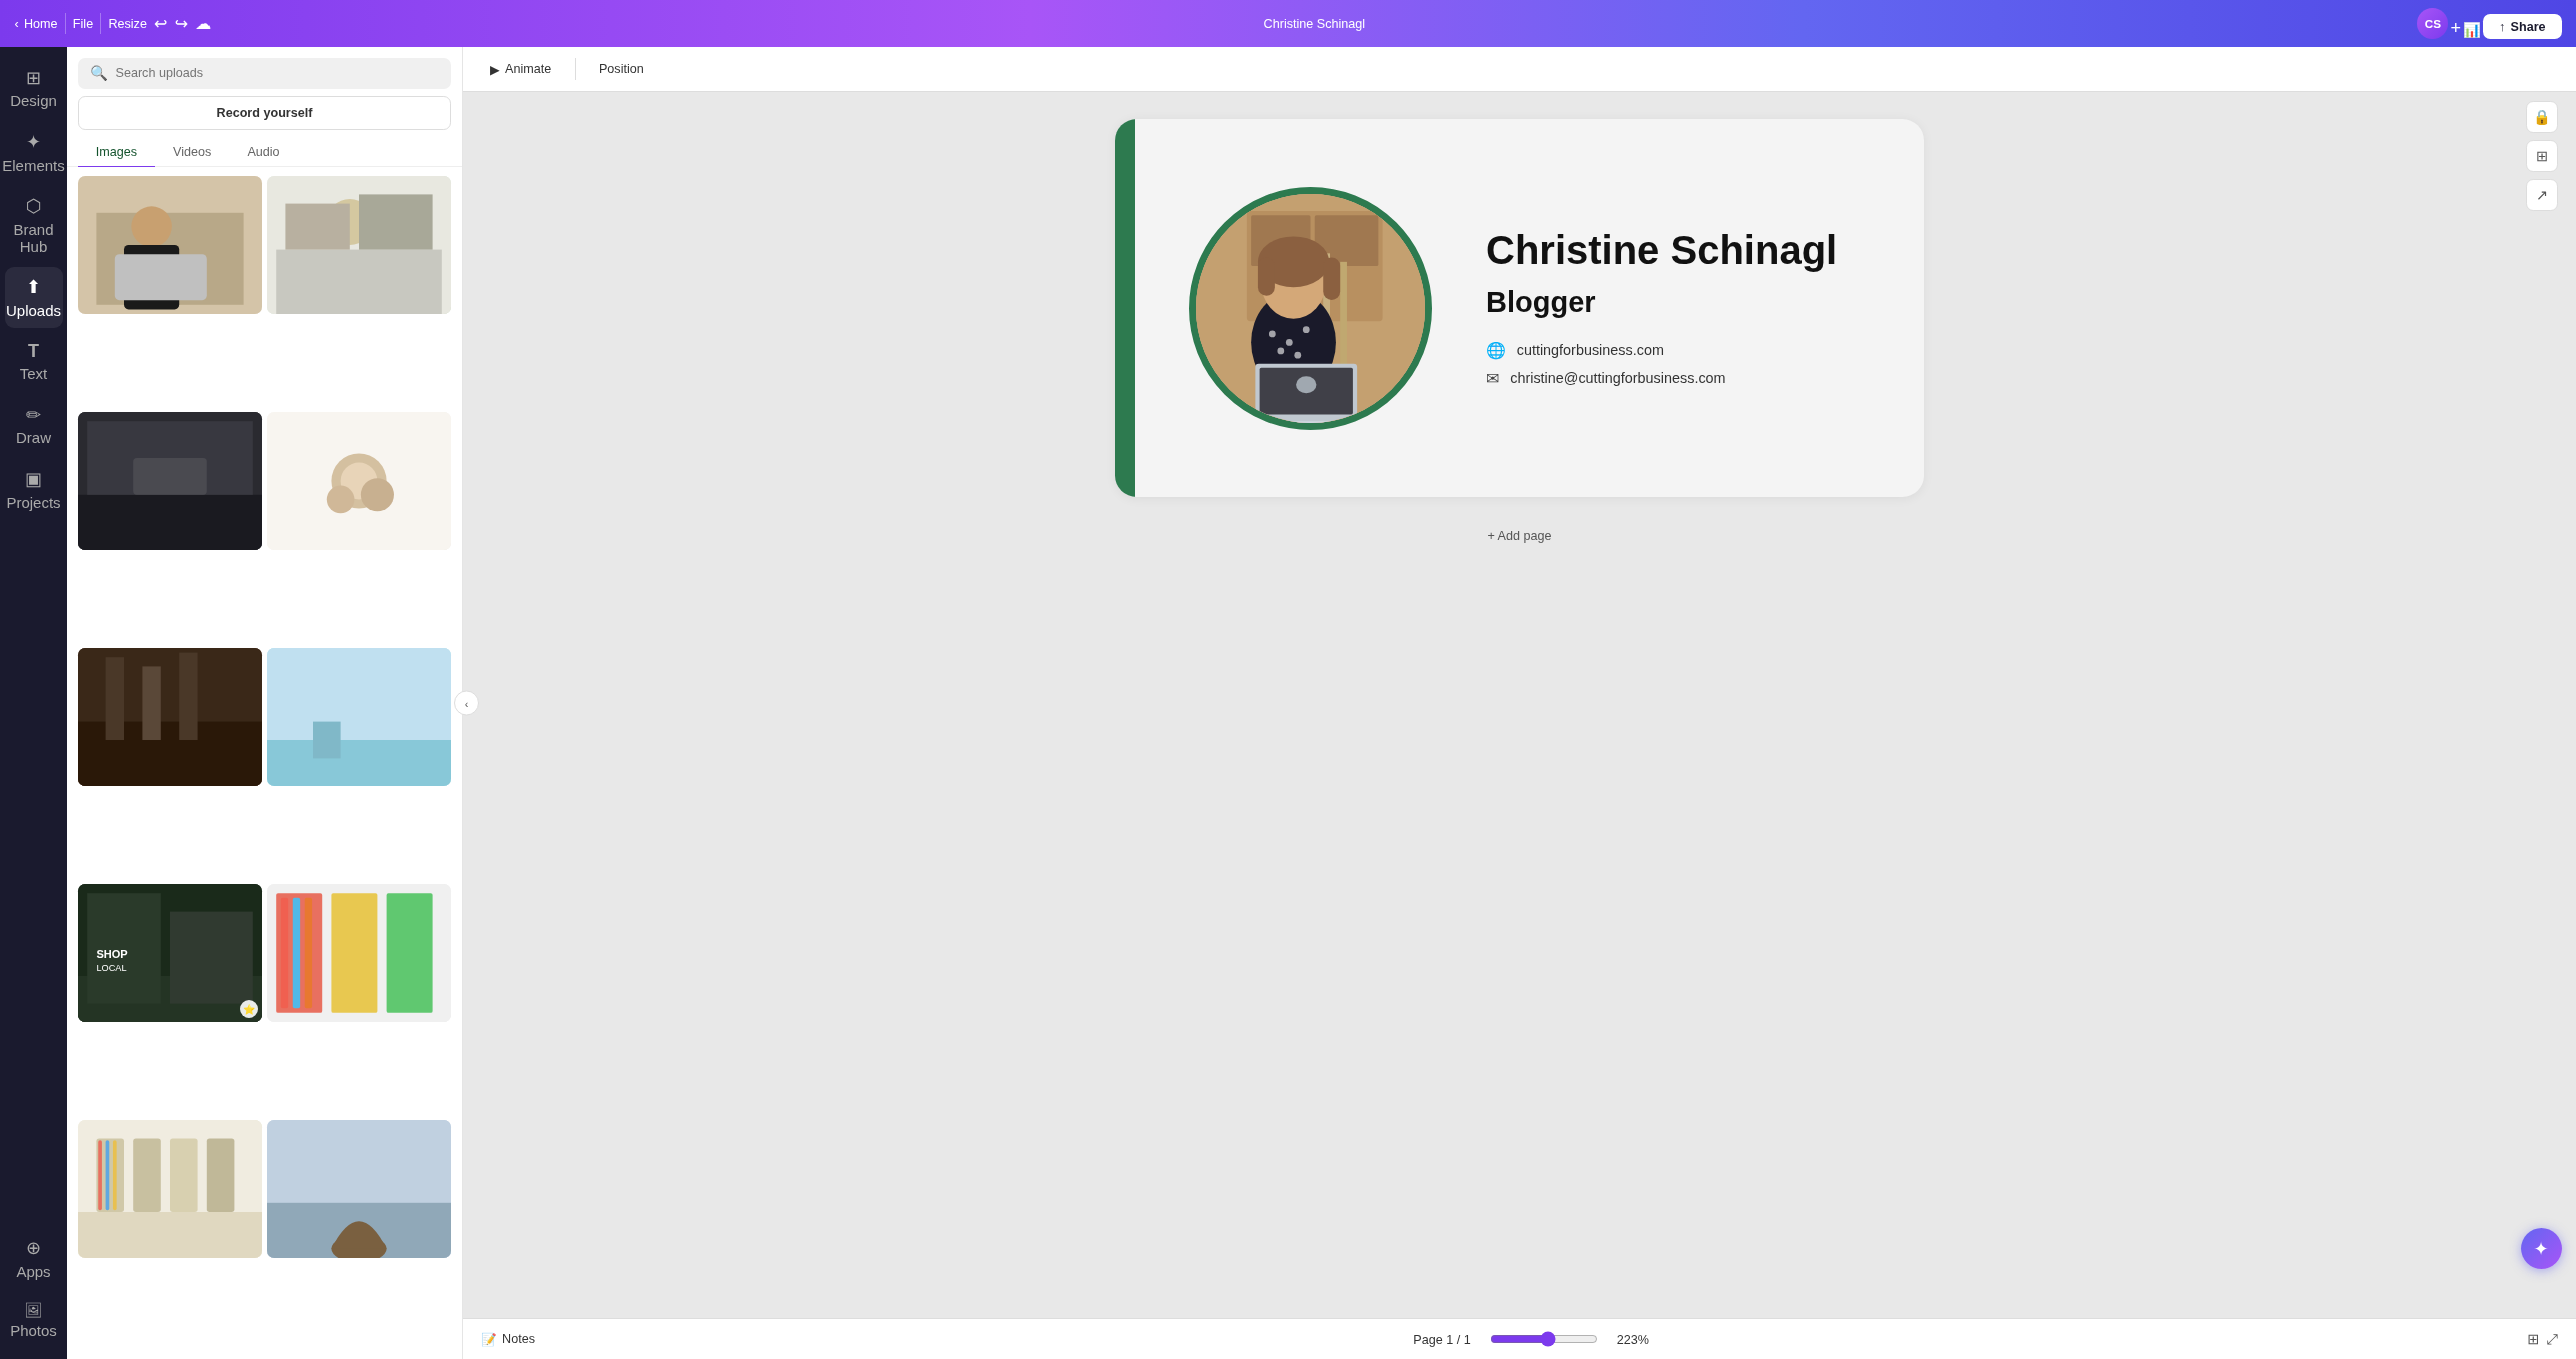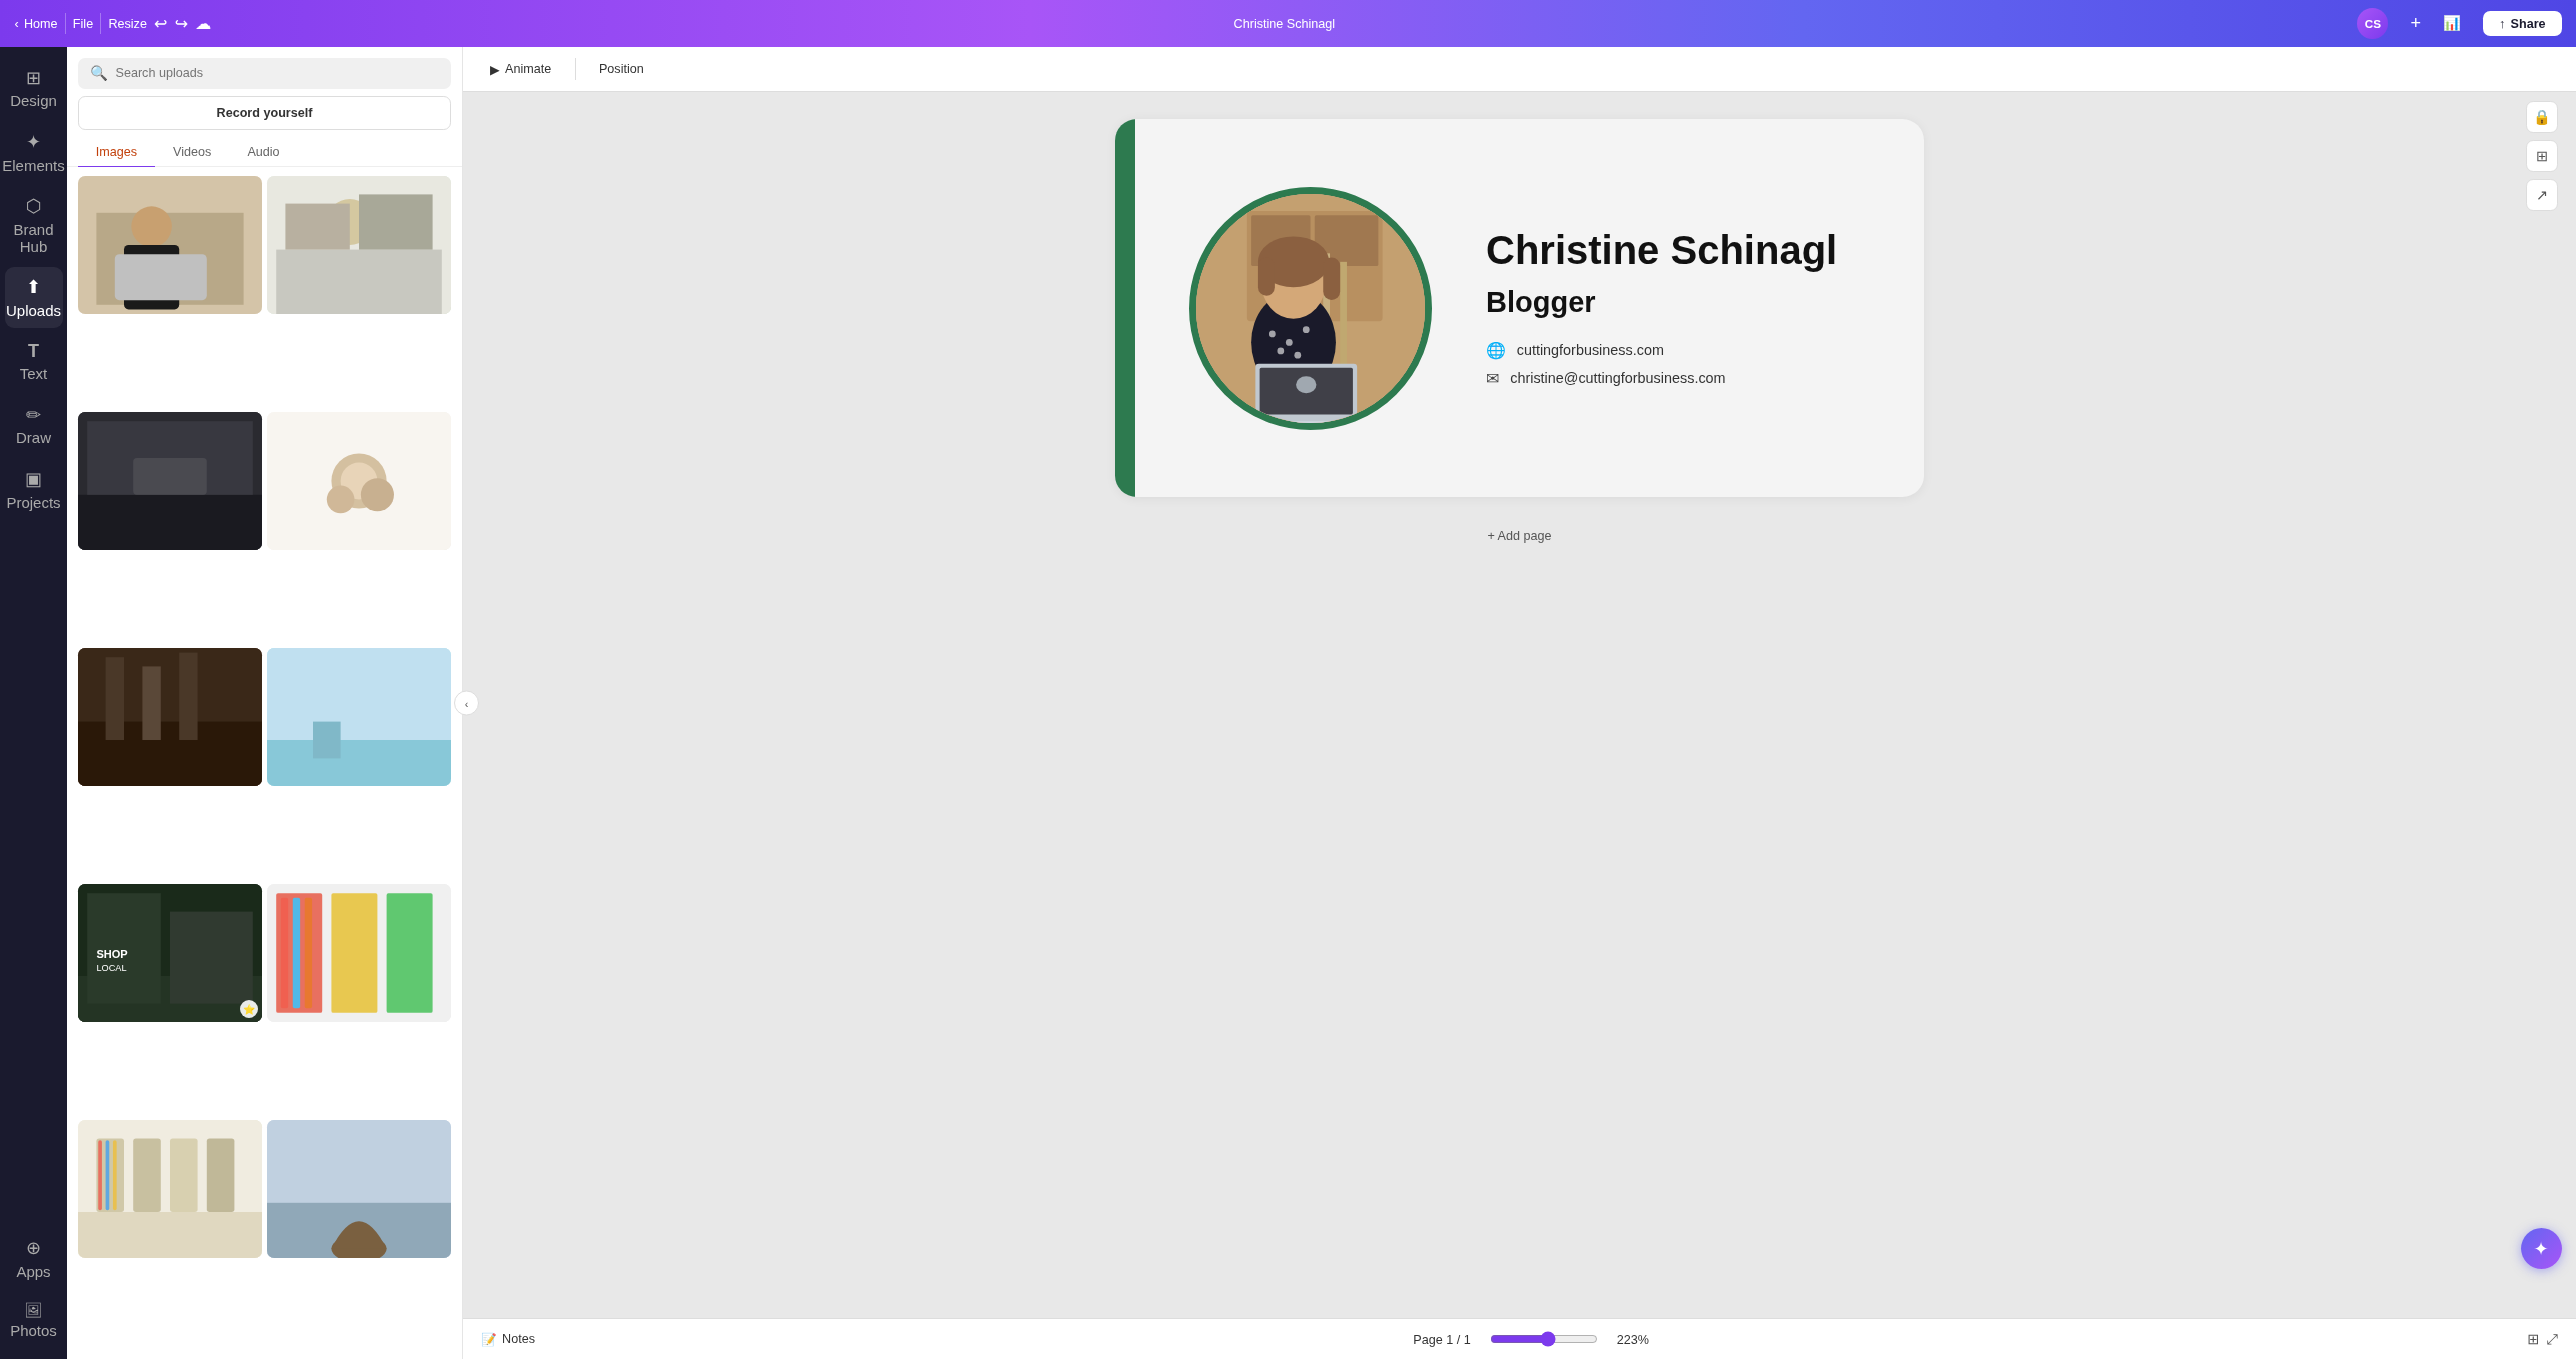--- a/index.html
+++ b/index.html
@@ -12,21 +12,21 @@
       display: flex; align-items: center; padding: 0 14.4px; gap: 14.4px; flex-shrink: 0;
     }
     .header-left { display: flex; align-items: center; gap: 7.2px; }
     .header-home { color: white; font-size: 12.6px; font-weight: 500; display: flex; align-items: center; gap: 5.4px; cursor: pointer; }
     .header-divider { width: 0.9px; height: 21.6px; background: rgba(255,255,255,0.3); }
     .header-btn { color: white; font-size: 12.6px; font-weight: 500; cursor: pointer; text-align: center; }
     .header-icons { display: flex; gap: 7.2px; align-items: center; }
     .header-icon-btn { color: white; font-size: 16px; cursor: pointer; background: none; border: none; }
     .header-center { flex: 1; display: flex; justify-content: center; }
     .header-title { color: white; font-size: 12.6px; }
-    .header-right { display: flex; align-items: center; gap: 22px; }
+    .header-right { display: flex; align-items: flex-end; gap: 2px; }
     .avatar-btn {
       width: 31px; height: 31px; border-radius: 50%;
       background: linear-gradient(135deg, #a855f7, #7c3aed);
       color: white; font-size: 11.7px; font-weight: 700;
       display: flex; align-items: center; justify-content: center; cursor: pointer;
     }
     .plus-btn { color: white; font-size: 18px; cursor: pointer; }
     .chart-btn { color: white; font-size: 14.4px; cursor: pointer; }
     .share-btn {
       background: white; color: #1a1a2e; border: none;
@@ -82,21 +82,21 @@
       padding: 9px; font-size: 12.6px; font-weight: 600; cursor: pointer;
       color: #333; text-align: center;
     }
 
     
     .tabs { display: flex; padding: 7.2px 10.8px 0 10.8px; gap: 0; border-bottom: 0.9px solid #eee; }
     .tab {
       padding: 7.2px 18px; font-size: 12.6px; font-weight: 500; cursor: pointer;
       color: #666; border-bottom: 1.8px solid transparent; margin-bottom: -0.9px;
     }
-    .tab.active { color: #c2410c; border-bottom: 1.8px solid #7c3aed; }
+    .tab.active { color: #14532d; border-bottom: 1.8px solid #7c3aed; }
 
     
     .images-grid {
       flex: 1; overflow-y: auto; padding: 9px 10.8px;
       display: grid; grid-template-columns: 1fr 1fr; gap: 5.4px;
     }
     .img-thumb {
       border-radius: 7.2px; overflow: hidden; cursor: pointer;
       background: #e0e0e0; position: relative;
     }

